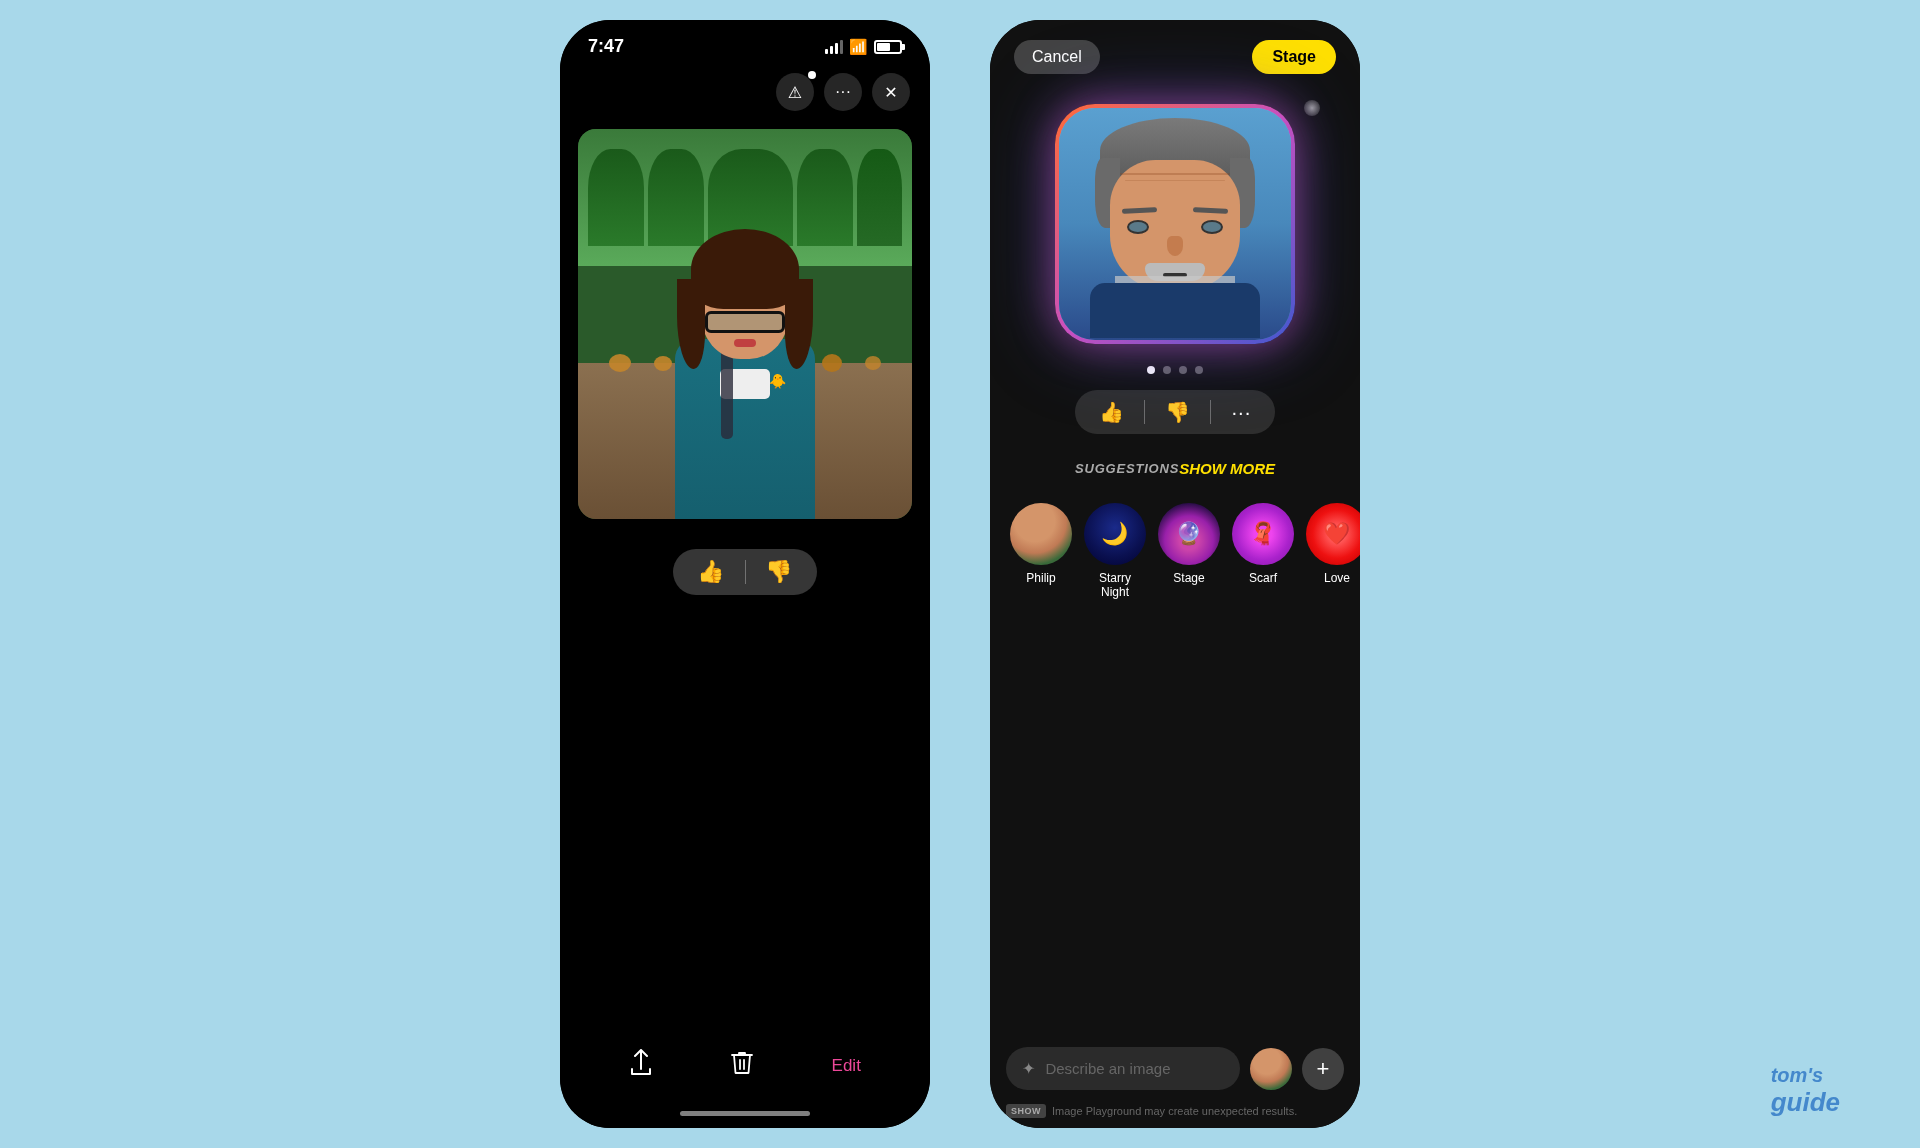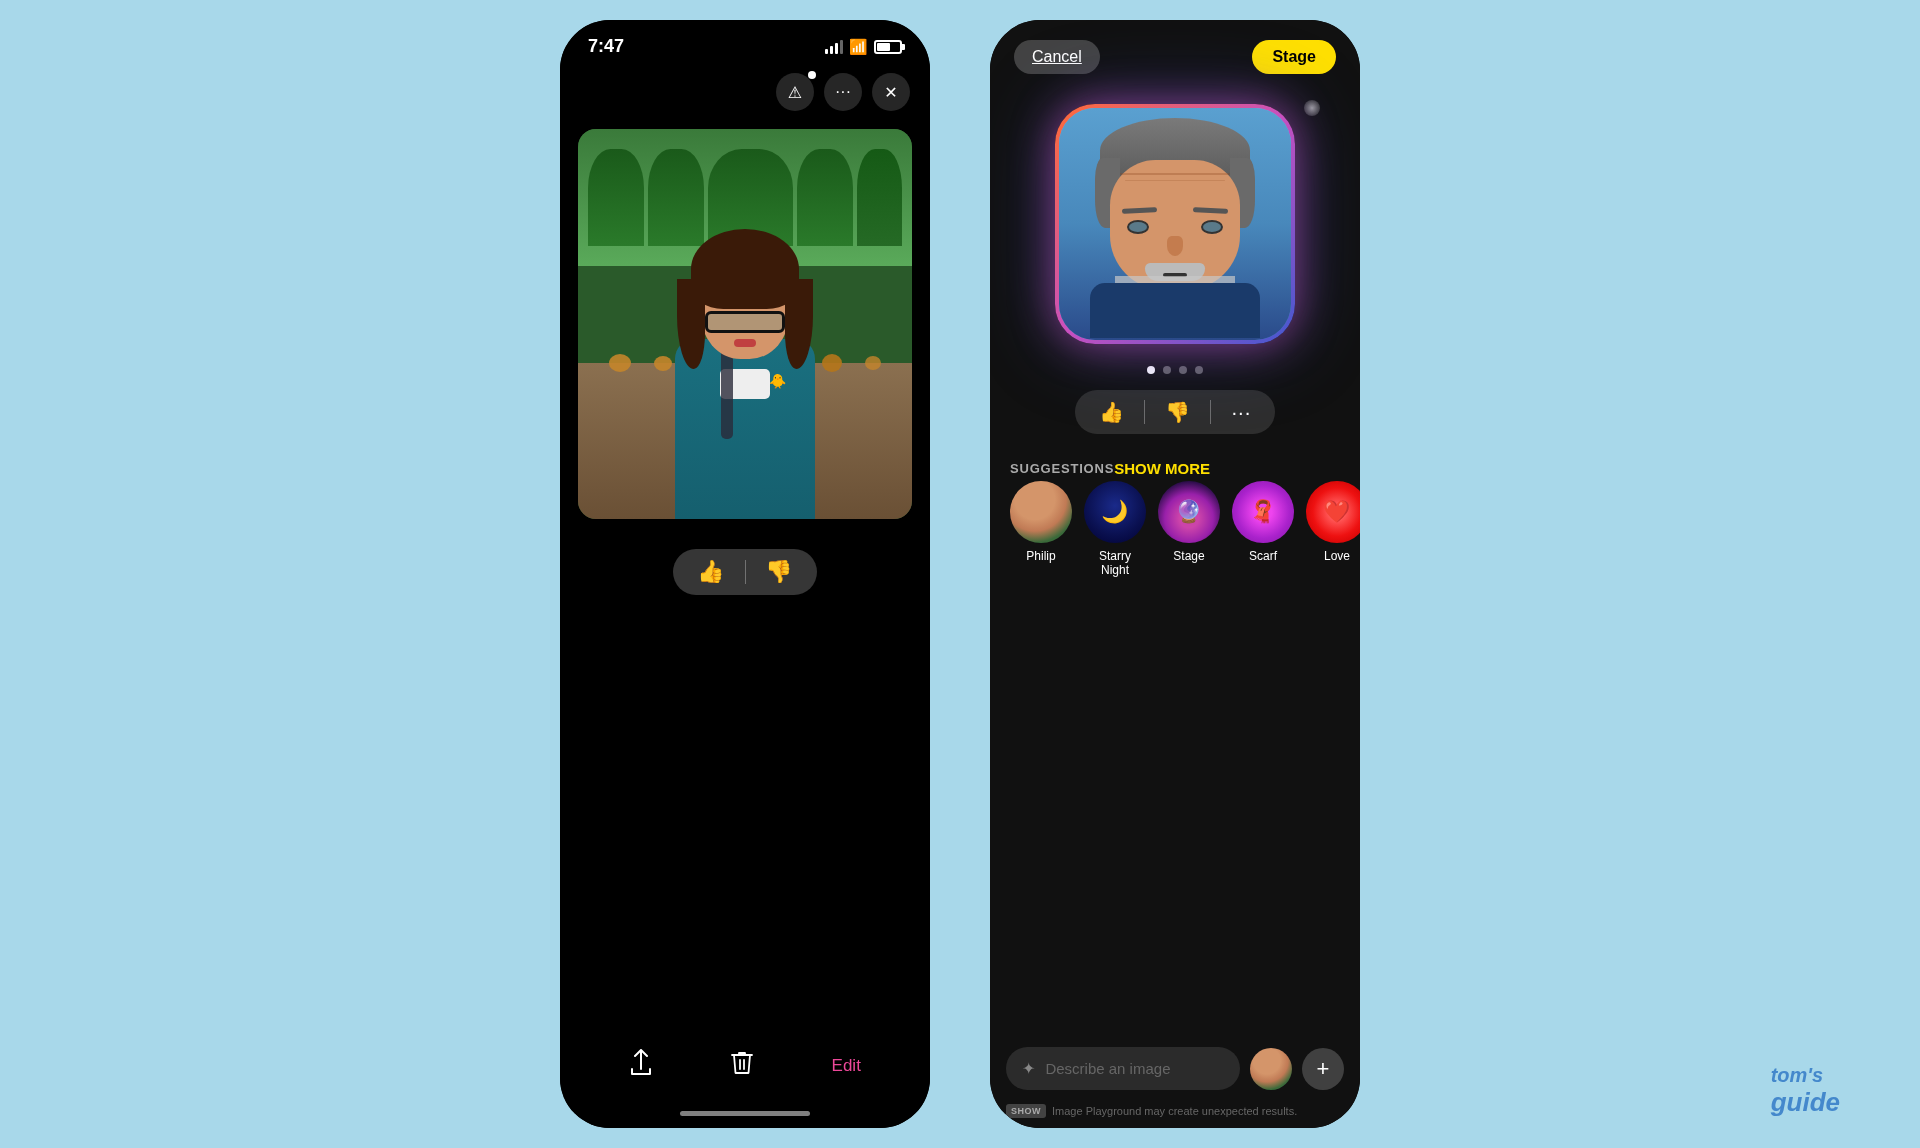--- a/index.html
+++ b/index.html
@@ -228,21 +228,20 @@
     }
 
     .cancel-btn {
       background: rgba(80,80,80,0.8);
       color: #fff;
       border-radius: 20px;
       padding: 8px 18px;
       font-size: 16px;
       cursor: pointer;
       font-weight: 500;
-      text-decoration: underline;
     }
 
     .done-btn {
       background: #FFE000;
       color: #000;
       border-radius: 20px;
       padding: 8px 20px;
       font-size: 16px;
       font-weight: 600;
       cursor: pointer;
@@ -324,23 +323,24 @@
       font-size: 20px;
       cursor: pointer;
     }
 
     .suggestions-section {
       padding: 10px 20px 12px;
     }
 
     .suggestions-header {
       display: flex;
-      justify-content: flex-start;
-      align-items: center;
-      margin-bottom: 4px;
+      justify-content: center;
+      align-items: center;
+      margin-bottom: 26px;
+      font-style: italic;
     }
 
     .suggestions-title {
       color: #aaa;
       font-size: 13px;
       font-weight: 600;
       letter-spacing: 0.8px;
       text-transform: uppercase;
     }
 

